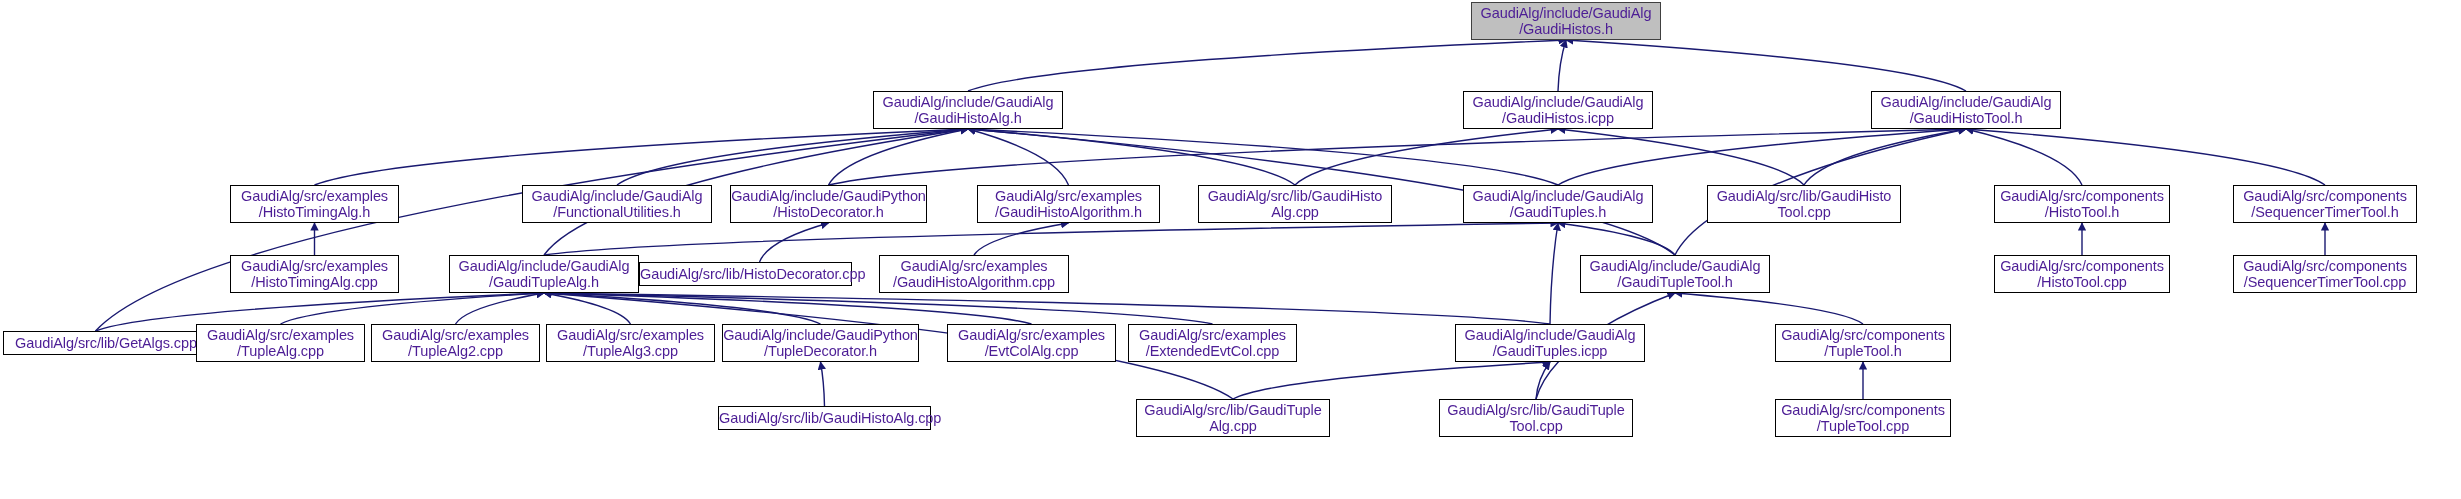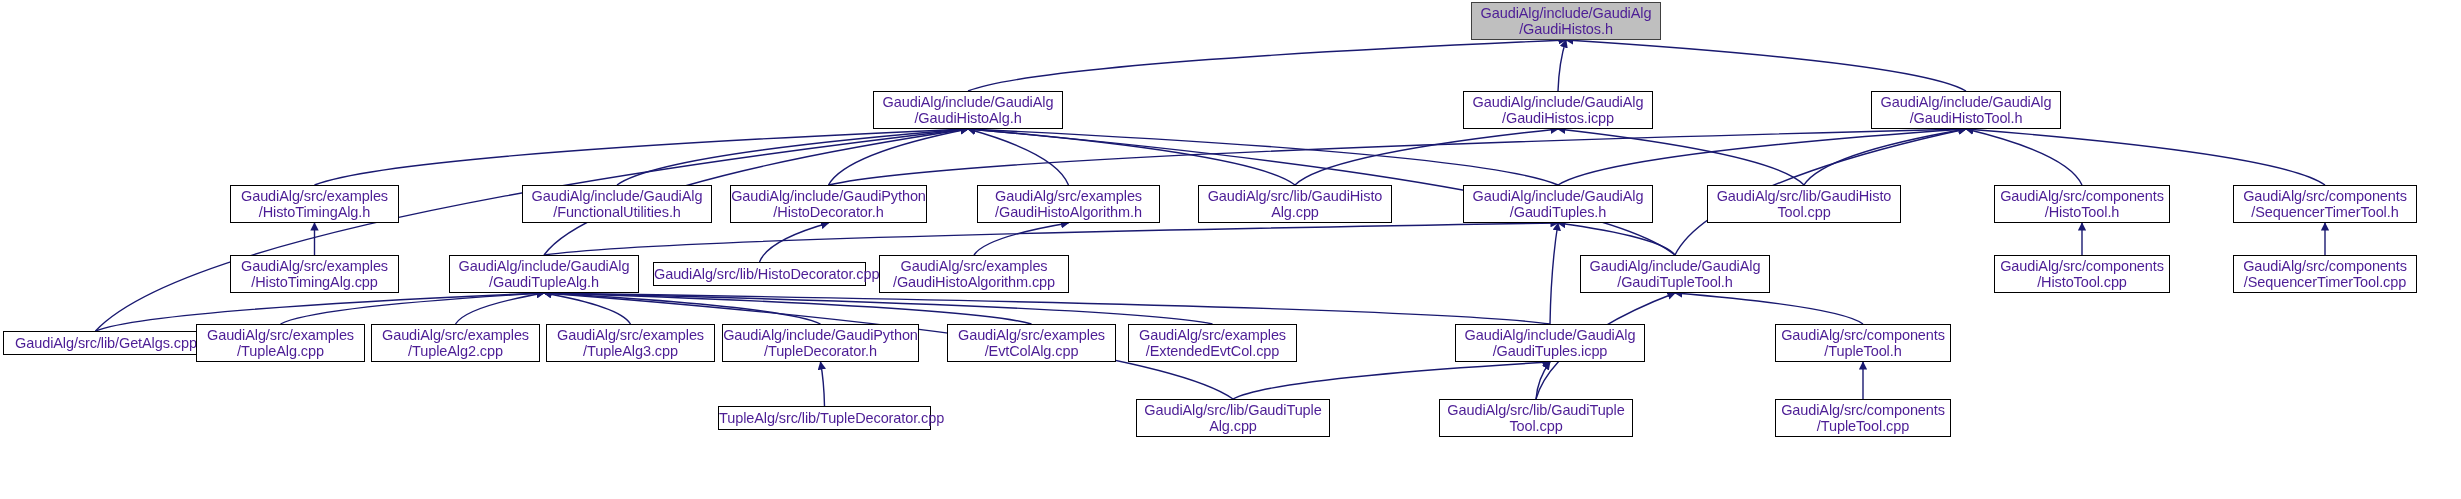--- a/index.html
+++ b/index.html
@@ -110,21 +110,21 @@
       <div class="node" style="left: 1707px; top: 185px; width: 194px; height: 38px;"><span>GaudiAlg/src/lib/GaudiHisto
 Tool.cpp</span></div>
       <div class="node" style="left: 1994px; top: 185px; width: 176px; height: 38px;"><span>GaudiAlg/src/components
 /HistoTool.h</span></div>
       <div class="node" style="left: 2233px; top: 185px; width: 184px; height: 38px;"><span>GaudiAlg/src/components
 /SequencerTimerTool.h</span></div>
       <div class="node" style="left: 230px; top: 255px; width: 169px; height: 38px;"><span>GaudiAlg/src/examples
 /HistoTimingAlg.cpp</span></div>
       <div class="node" style="left: 449px; top: 255px; width: 190px; height: 38px;"><span>GaudiAlg/include/GaudiAlg
 /GaudiTupleAlg.h</span></div>
-      <div class="node" style="left: 653px; top: 262px; width: 213px; height: 24px;"><span>GaudiAlg/src/lib/HistoDecorator.cpp</span></div>
+      <div class="node" style="left: 639px; top: 262px; width: 213px; height: 24px;"><span>GaudiAlg/src/lib/HistoDecorator.cpp</span></div>
       <div class="node" style="left: 879px; top: 255px; width: 190px; height: 38px;"><span>GaudiAlg/src/examples
 /GaudiHistoAlgorithm.cpp</span></div>
       <div class="node" style="left: 1580px; top: 255px; width: 190px; height: 38px;"><span>GaudiAlg/include/GaudiAlg
 /GaudiTupleTool.h</span></div>
       <div class="node" style="left: 1994px; top: 255px; width: 176px; height: 38px;"><span>GaudiAlg/src/components
 /HistoTool.cpp</span></div>
       <div class="node" style="left: 2233px; top: 255px; width: 184px; height: 38px;"><span>GaudiAlg/src/components
 /SequencerTimerTool.cpp</span></div>
       <div class="node" style="left: 3px; top: 331px; width: 206px; height: 24px;"><span>GaudiAlg/src/lib/GetAlgs.cpp</span></div>
       <div class="node" style="left: 196px; top: 324px; width: 169px; height: 38px;"><span>GaudiAlg/src/examples
@@ -136,21 +136,21 @@
       <div class="node" style="left: 722px; top: 324px; width: 197px; height: 38px;"><span>GaudiAlg/include/GaudiPython
 /TupleDecorator.h</span></div>
       <div class="node" style="left: 947px; top: 324px; width: 169px; height: 38px;"><span>GaudiAlg/src/examples
 /EvtColAlg.cpp</span></div>
       <div class="node" style="left: 1128px; top: 324px; width: 169px; height: 38px;"><span>GaudiAlg/src/examples
 /ExtendedEvtCol.cpp</span></div>
       <div class="node" style="left: 1455px; top: 324px; width: 190px; height: 38px;"><span>GaudiAlg/include/GaudiAlg
 /GaudiTuples.icpp</span></div>
       <div class="node" style="left: 1775px; top: 324px; width: 176px; height: 38px;"><span>GaudiAlg/src/components
 /TupleTool.h</span></div>
-      <div class="node" style="left: 718px; top: 406px; width: 213px; height: 24px;"><span>TupleAlg/src/lib/TupleDecorator.cpp</span></div>
+      <div class="node" style="left: 718px; top: 406px; width: 213px; height: 24px;"><span>GaudiAlg/src/lib/GaudiHistoAlg.cpp</span></div>
       <div class="node" style="left: 1136px; top: 399px; width: 194px; height: 38px;"><span>GaudiAlg/src/lib/GaudiTuple
 Alg.cpp</span></div>
       <div class="node" style="left: 1439px; top: 399px; width: 194px; height: 38px;"><span>GaudiAlg/src/lib/GaudiTuple
 Tool.cpp</span></div>
       <div class="node" style="left: 1775px; top: 399px; width: 176px; height: 38px;"><span>GaudiAlg/src/components
 /TupleTool.cpp</span></div>
     </div>
 </div>
 
 </body></html>

